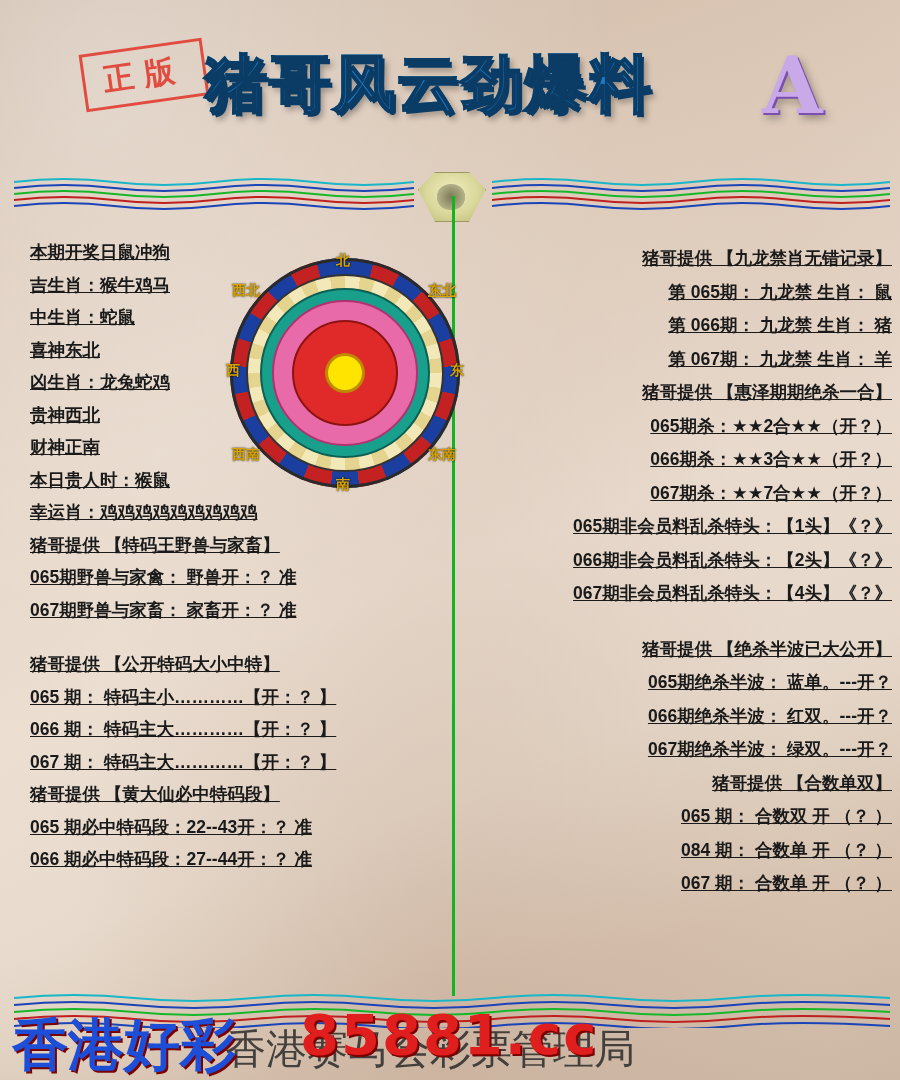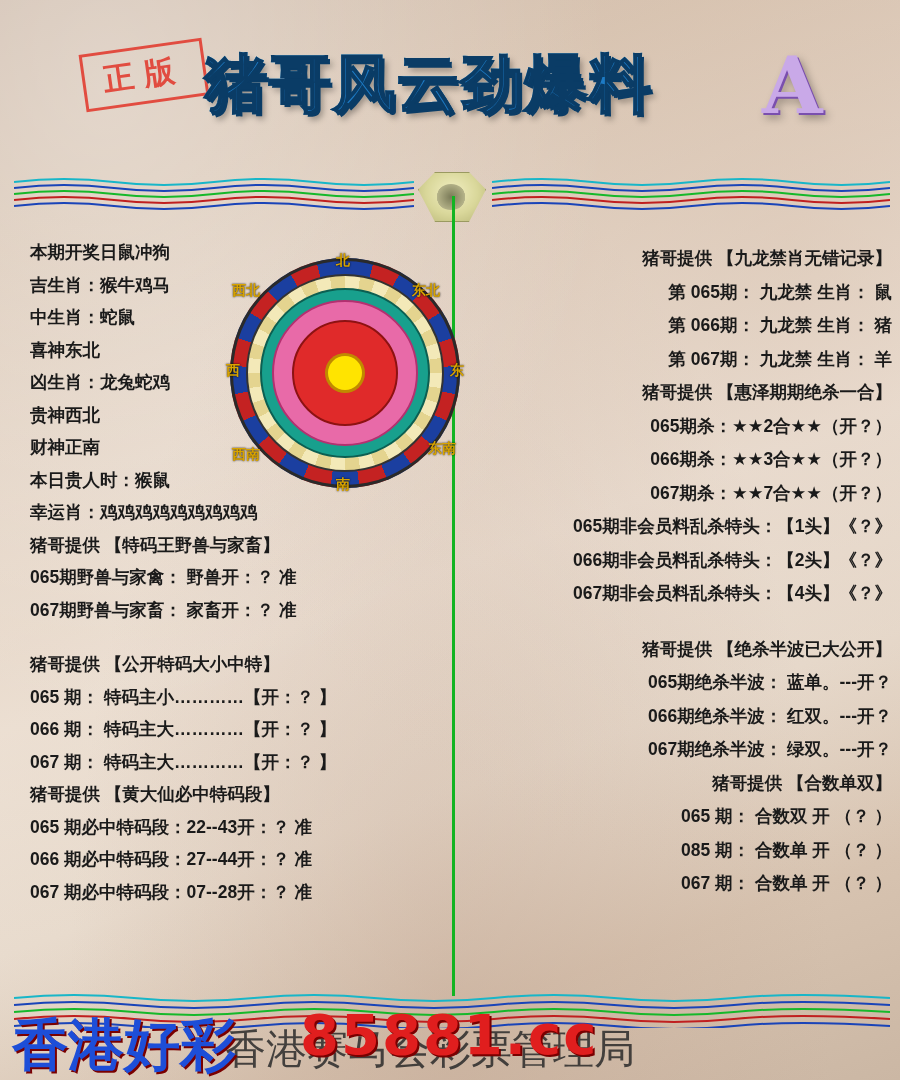--- a/index.html
+++ b/index.html
@@ -55,21 +55,21 @@
     position:absolute;left:418px;top:172px;width:66px;height:48px;
     background:radial-gradient(ellipse at 50% 40%, #f2efc2 0%, #d9d79a 55%, #b8b677 100%);
     clip-path:polygon(25% 0,75% 0,100% 35%,75% 100%,25% 100%,0 35%);
     border:1px solid #9a9a60;
   }
   .gem:after{content:"";position:absolute;left:17px;top:11px;width:30px;height:26px;
     background:radial-gradient(circle,#7a7a58 0%,#b5b389 70%,transparent 72%);border-radius:50%;}
   
   .vline{position:absolute;left:452px;top:196px;width:3px;height:800px;background:#12b422;}
   
-  .col{position:absolute;font-size:17.5px;color:#1a1a1a;line-height:1;}
+  .col{position:absolute;font-size:17.5px;color:#1a1a1a;line-height:1;text-decoration:underline;}
   .col-left{left:30px;top:244px;width:410px;}
   .col-right{left:496px;top:250px;width:396px;}
   .row{white-space:nowrap;font-weight:bold;}
   .col-left .row{margin-bottom:15px;}
   .col-right .row{margin-bottom:16px;text-align:right;}
   .gap{height:22px;}
   
   .compass{position:absolute;left:230px;top:258px;width:230px;height:230px;}
   .cmp-ring{position:absolute;inset:0;border-radius:50%;
     background:conic-gradient(#1b3fa0 0 4%,#c42222 0 8%,#1b3fa0 0 12%,#c42222 0 16%,#1b3fa0 0 20%,#c42222 0 24%,#1b3fa0 0 28%,#c42222 0 32%,#1b3fa0 0 36%,#c42222 0 40%,#1b3fa0 0 44%,#c42222 0 48%,#1b3fa0 0 52%,#c42222 0 56%,#1b3fa0 0 60%,#c42222 0 64%,#1b3fa0 0 68%,#c42222 0 72%,#1b3fa0 0 76%,#c42222 0 80%,#1b3fa0 0 84%,#c42222 0 88%,#1b3fa0 0 92%,#c42222 0 96%,#1b3fa0 0 100%);
@@ -81,22 +81,22 @@
   .cmp-ring4{position:absolute;left:42px;top:42px;right:42px;bottom:42px;border-radius:50%;
     background:#e86aa8;border:2px solid #b43070;}
   .cmp-core{position:absolute;left:62px;top:62px;right:62px;bottom:62px;border-radius:50%;
     background:#e02a2a;border:2px solid #8d1212;}
   .cmp-star{position:absolute;left:50%;top:50%;width:34px;height:34px;margin:-17px 0 0 -17px;
     background:#ffe400;border-radius:50%;box-shadow:0 0 0 3px #c08a00;}
   .cmp-dir{position:absolute;color:#d9a400;font-weight:bold;font-size:14px;
     text-shadow:0 0 2px #000;}
   .dir-n{left:106px;top:-6px;} .dir-s{left:106px;bottom:-6px;}
   .dir-e{right:-4px;top:104px;} .dir-w{left:-4px;top:104px;}
-  .dir-ne{right:20px;top:24px;} .dir-nw{left:2px;top:24px;}
-  .dir-se{right:4px;bottom:30px;} .dir-sw{left:2px;bottom:24px;}
+  .dir-ne{right:4px;top:24px;text-decoration:underline;} .dir-nw{left:2px;top:24px;}
+  .dir-se{right:4px;bottom:24px;} .dir-sw{left:2px;bottom:24px;}
   
   .footer{position:absolute;left:0;top:1000px;width:900px;height:80px;}
   .foot-red{
     position:absolute;left:12px;top:8px;font-size:56px;font-weight:bold;color:#1d4ed8;
     text-shadow:2px 2px 0 #7a0000;white-space:nowrap;
     font-family:"DejaVu Sans","Liberation Sans",sans-serif;
   }
   .foot-num{
     position:absolute;left:300px;top:2px;font-size:56px;font-weight:bold;color:#e01e1e;
     text-shadow:2px 2px 0 #7a0000;letter-spacing:2px;
@@ -173,21 +173,20 @@
     <div class="gap"></div>
 
     <div class="row">猪哥提供  【公开特码大小中特】</div>
     <div class="row">065 期：   特码主小…………【开：？ 】</div>
     <div class="row">066 期：   特码主大…………【开：？ 】</div>
     <div class="row">067 期：   特码主大…………【开：？ 】</div>
 
     <div class="row">猪哥提供  【黄大仙必中特码段】</div>
     <div class="row">065 期必中特码段：22--43开：？ 准</div>
     <div class="row">066 期必中特码段：27--44开：？ 准</div>
-    <div class="row">067 期必中特码段：07--28开：？ 准</div>
   </div>
 
   <div class="col col-right">
     <div class="row">猪哥提供  【九龙禁肖无错记录】</div>
     <div class="row">第 065期：  九龙禁 生肖：   鼠</div>
     <div class="row">第 066期：  九龙禁 生肖：   猪</div>
     <div class="row">第 067期：  九龙禁 生肖：   羊</div>
 
     <div class="row">猪哥提供  【惠泽期期绝杀一合】</div>
     <div class="row">065期杀：★★2合★★（开？）</div>
@@ -200,21 +199,21 @@
 
     <div class="gap"></div>
 
     <div class="row">猪哥提供  【绝杀半波已大公开】</div>
     <div class="row">065期绝杀半波：    蓝单。---开？</div>
     <div class="row">066期绝杀半波：    红双。---开？</div>
     <div class="row">067期绝杀半波：    绿双。---开？</div>
 
     <div class="row">猪哥提供  【合数单双】</div>
     <div class="row">065 期：    合数双    开 （？ ）</div>
-    <div class="row">085 期：    合数单    开 （？ ）</div>
+    <div class="row">084 期：    合数单    开 （？ ）</div>
     <div class="row">067 期：    合数单    开 （？ ）</div>
   </div>
 
   <svg class="wave bot-wave" viewBox="0 0 876 36" preserveAspectRatio="none">
     <path d="M0 6 Q60 0 120 6 T240 6 T360 6 T480 6 T600 6 T720 6 T876 6" stroke="#18b6c8" stroke-width="2" fill="none"></path>
     <path d="M0 13 Q60 7 120 13 T240 13 T360 13 T480 13 T600 13 T720 13 T876 13" stroke="#1a44b8" stroke-width="2" fill="none"></path>
     <path d="M0 20 Q60 14 120 20 T240 20 T360 20 T480 20 T600 20 T720 20 T876 20" stroke="#16b82a" stroke-width="2" fill="none"></path>
     <path d="M0 27 Q60 21 120 27 T240 27 T360 27 T480 27 T600 27 T720 27 T876 27" stroke="#c01f1f" stroke-width="2" fill="none"></path>
     <path d="M0 34 Q60 28 120 34 T240 34 T360 34 T480 34 T600 34 T720 34 T876 34" stroke="#1a44b8" stroke-width="2" fill="none"></path>
   </svg>

